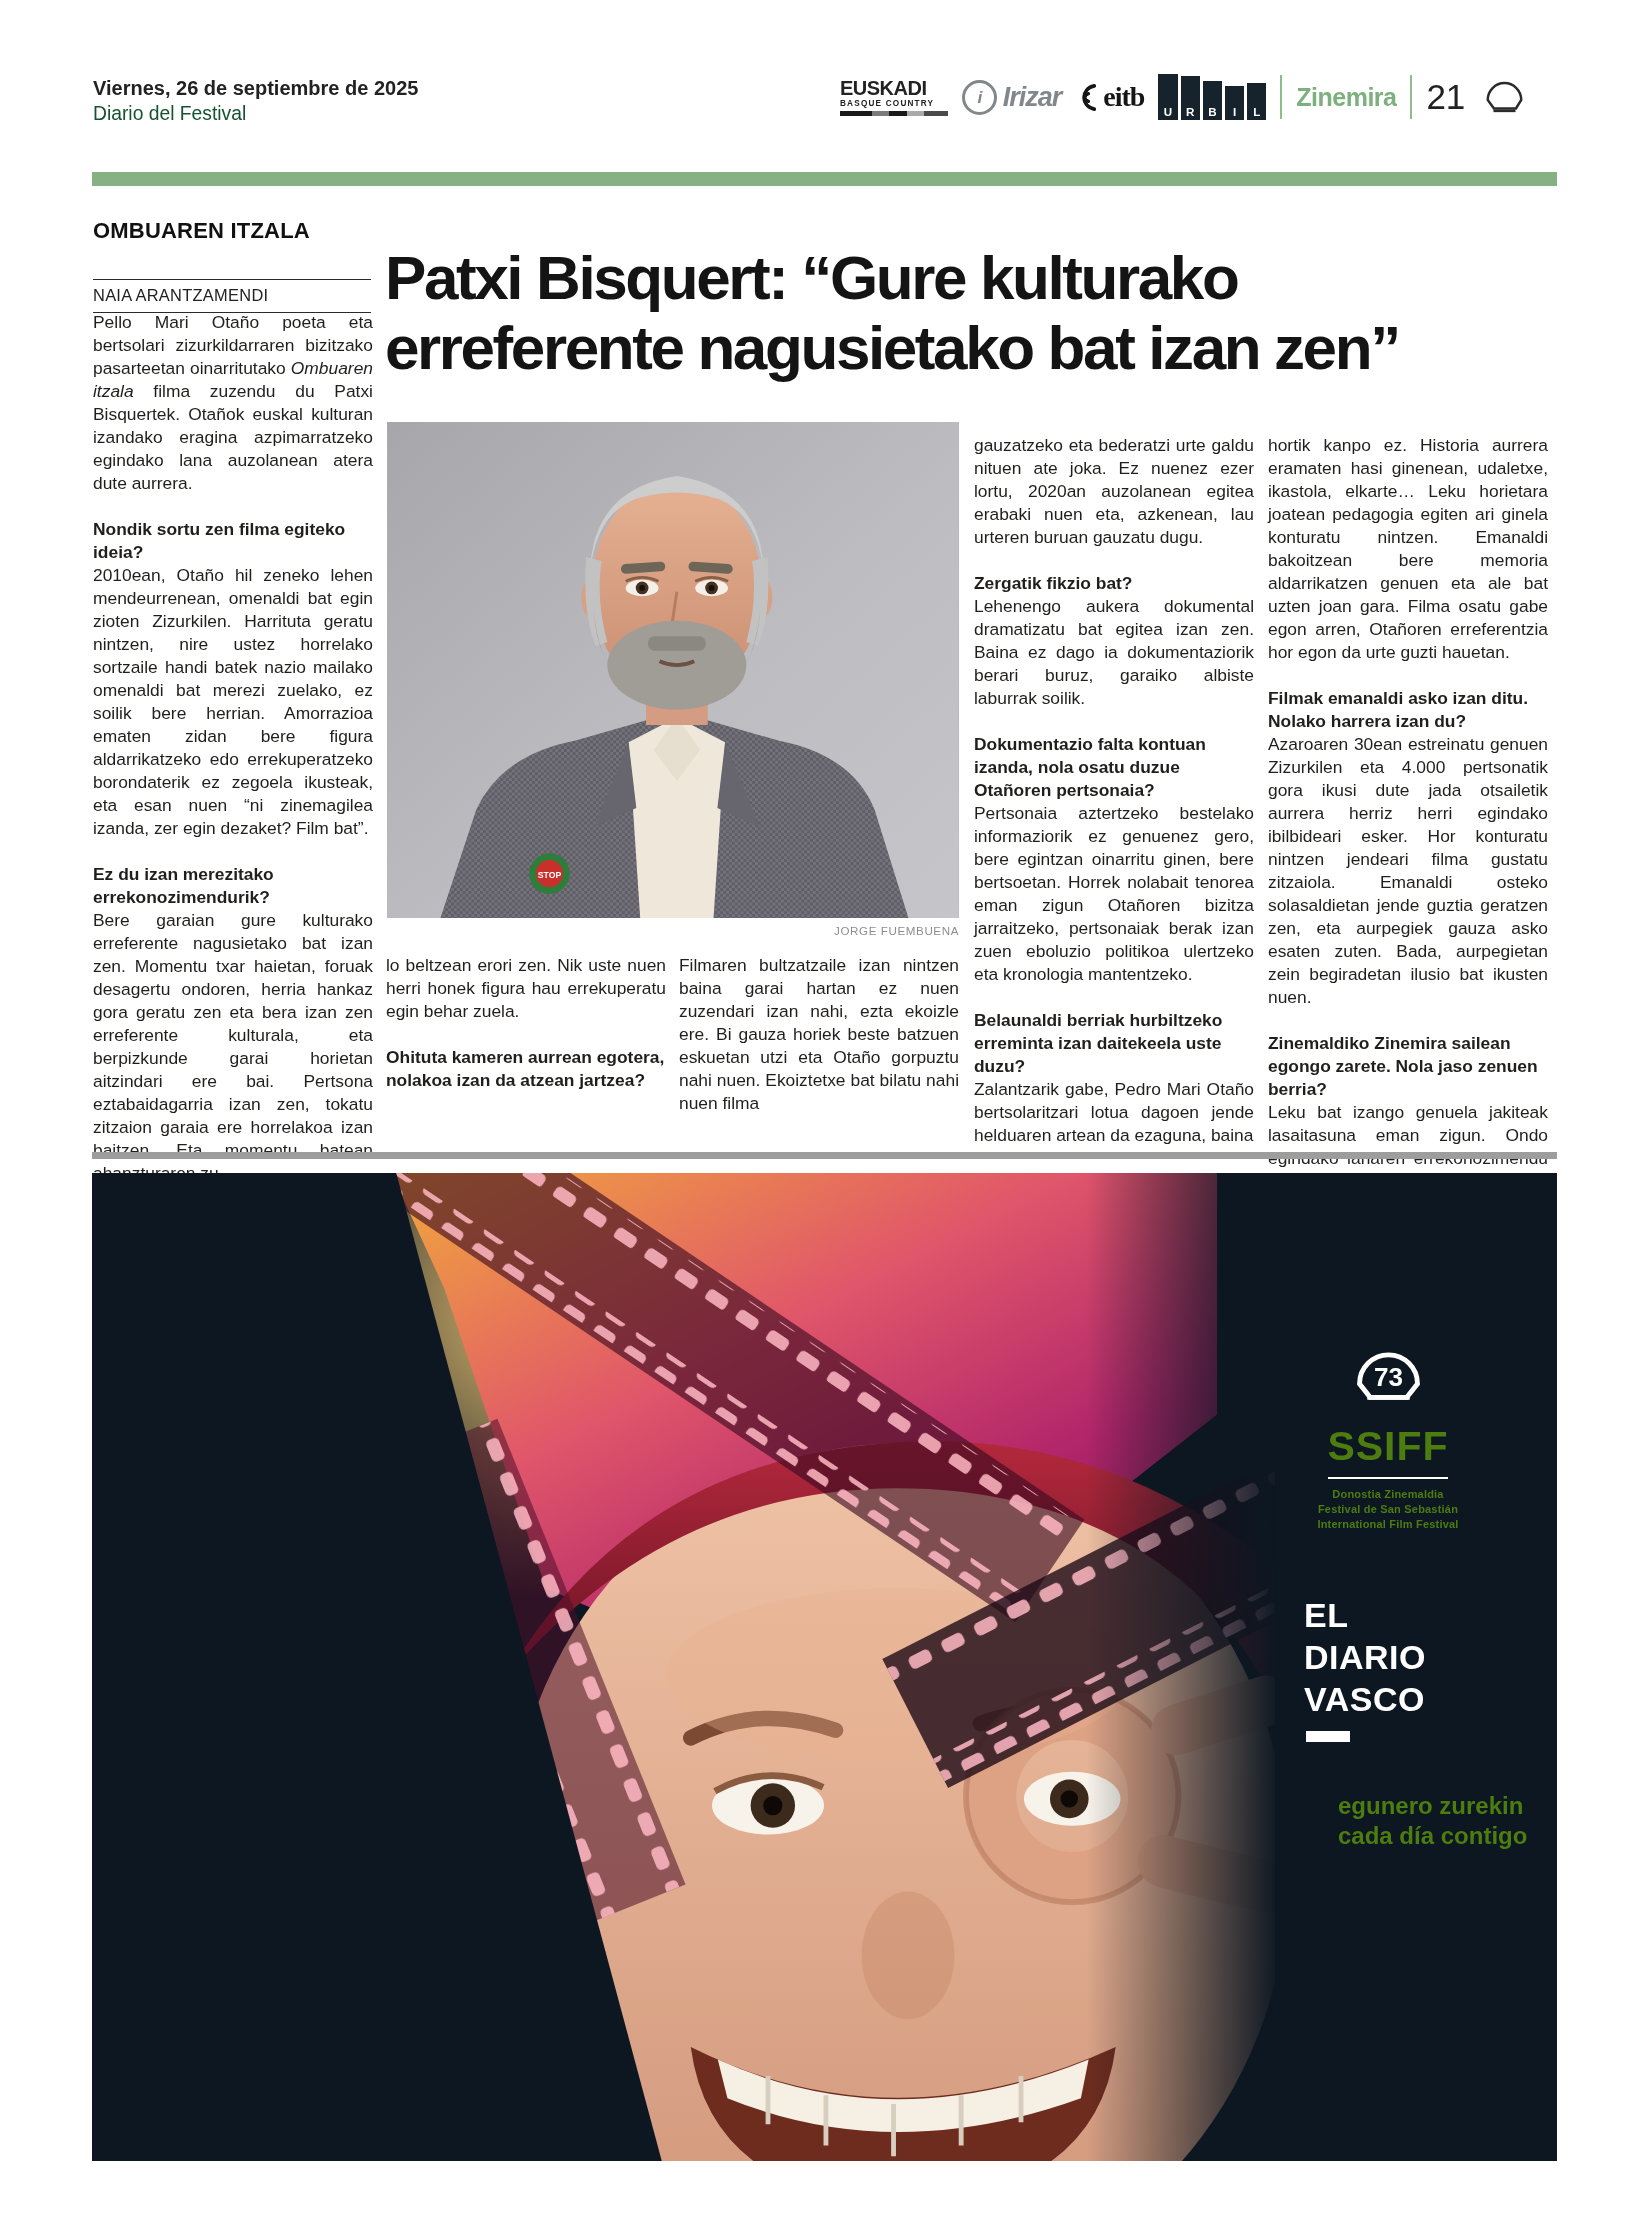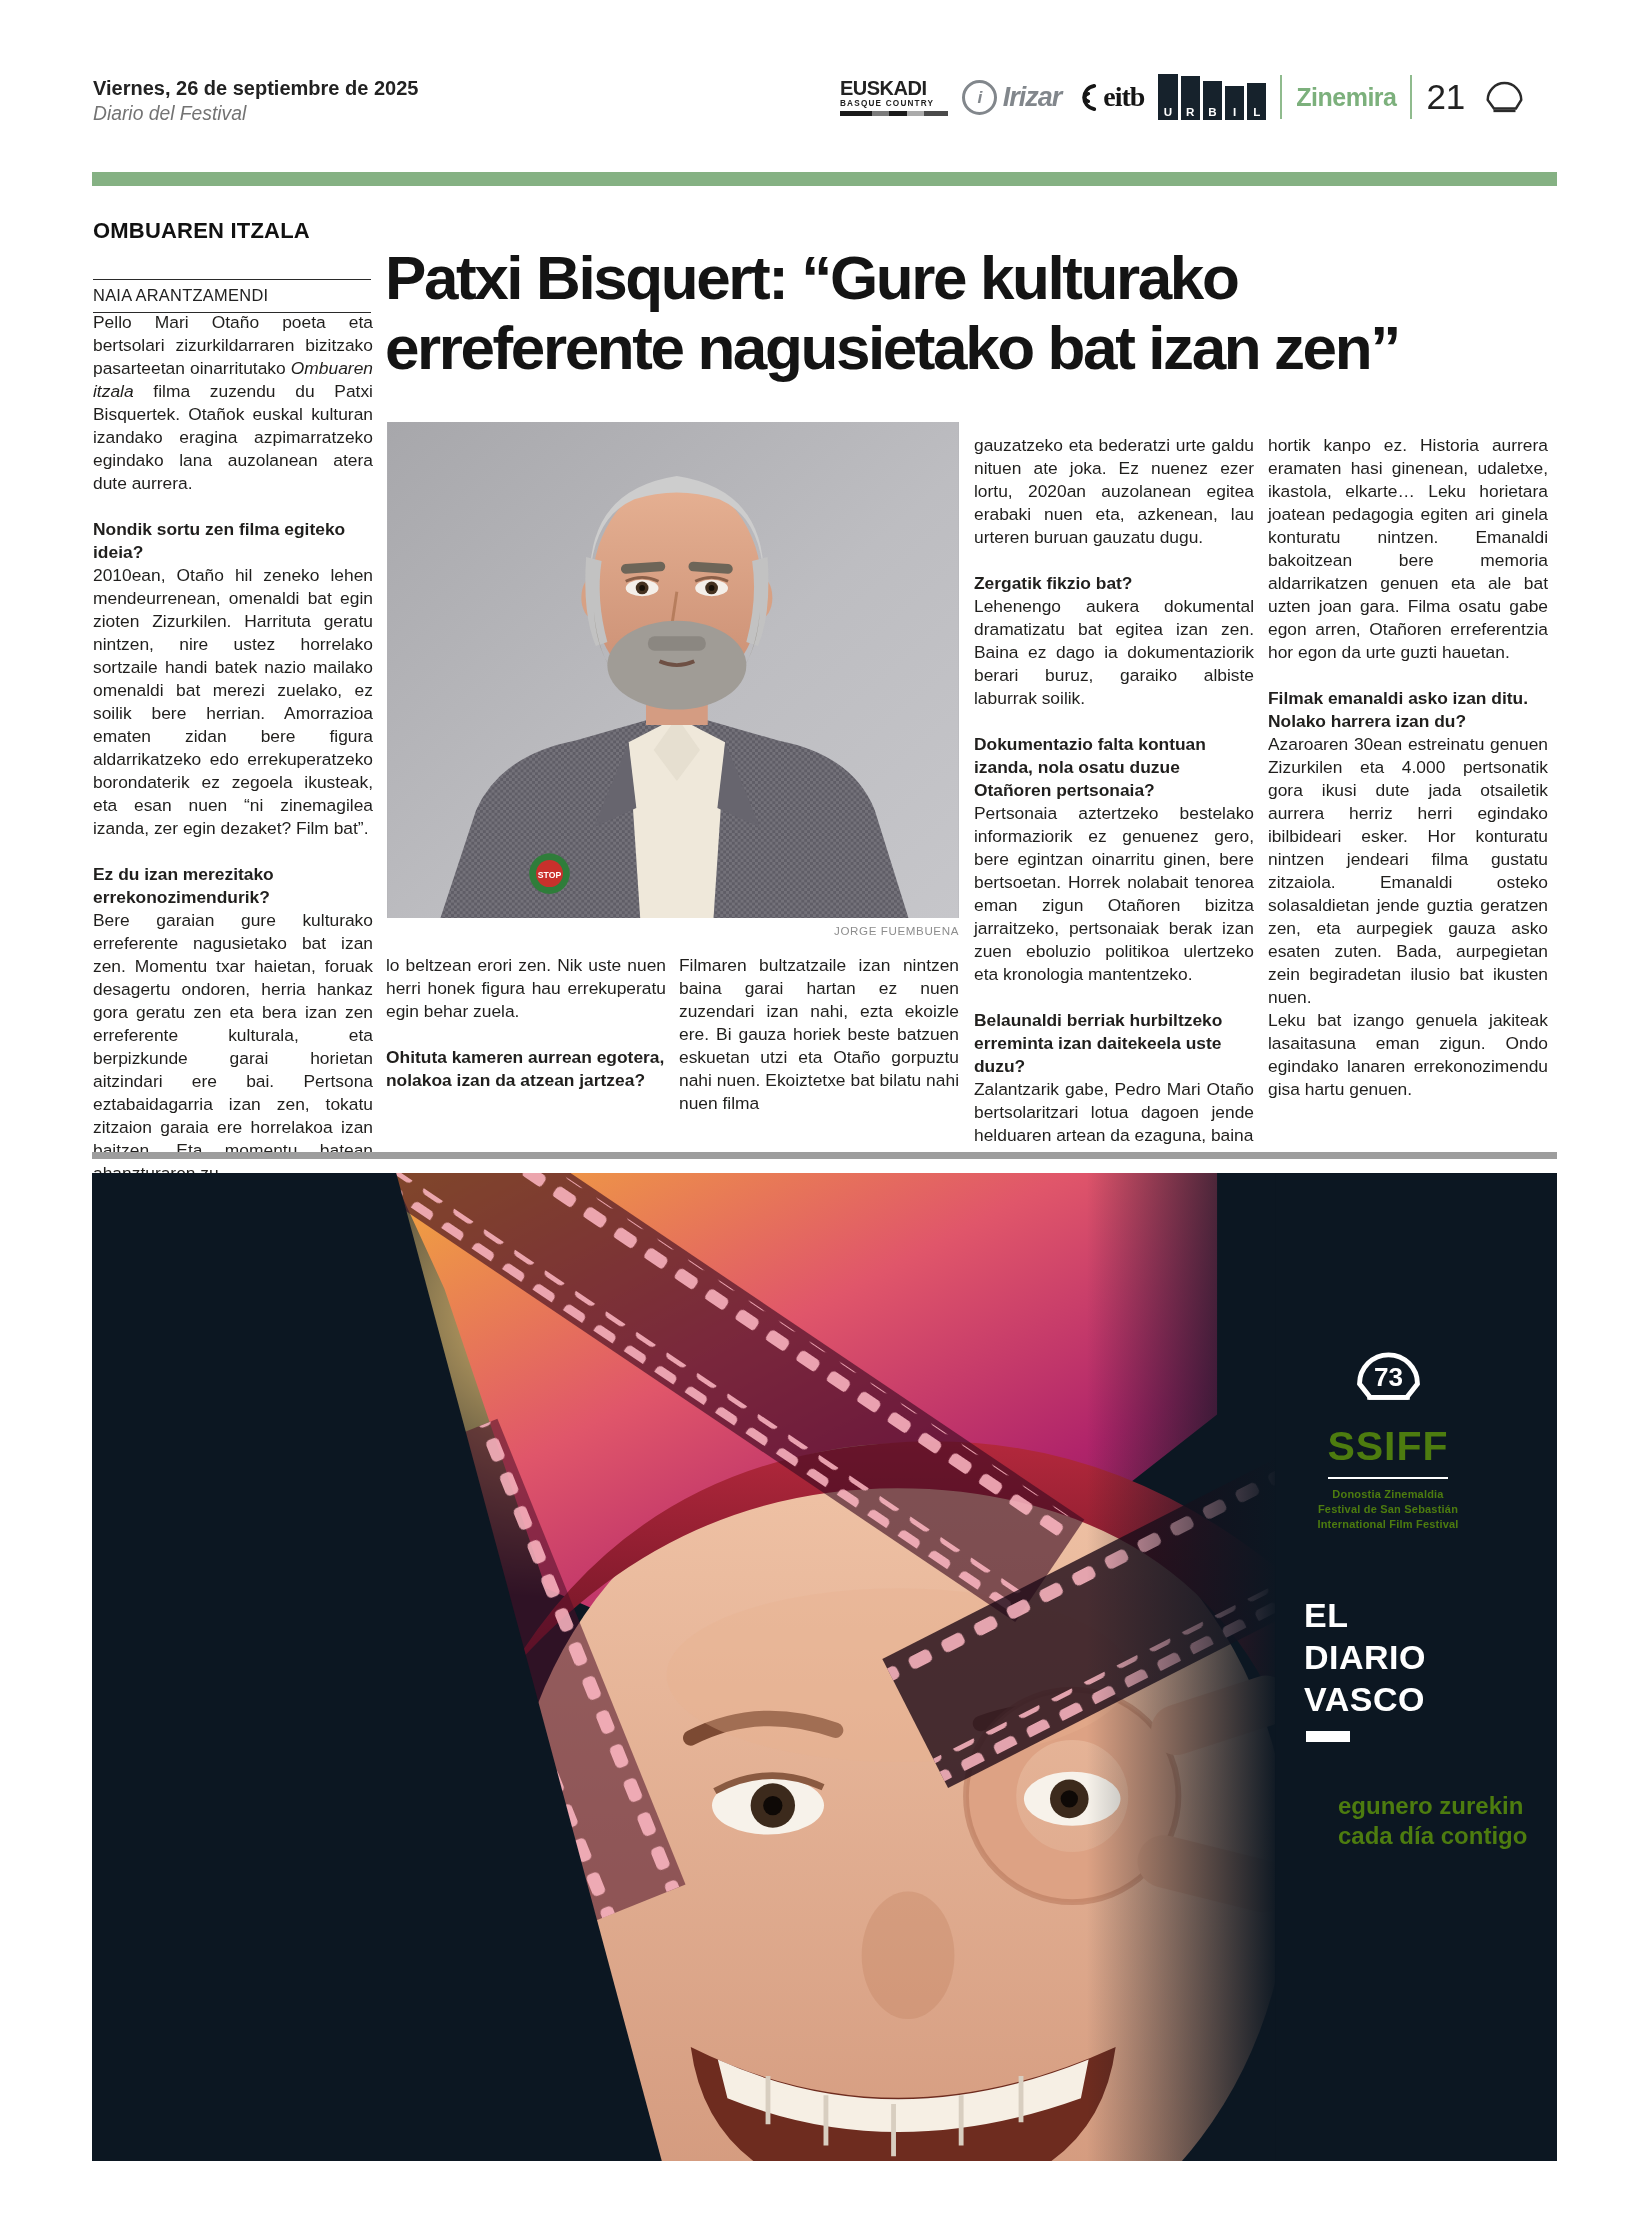--- a/index.html
+++ b/index.html
@@ -1,21 +1,21 @@
 <!DOCTYPE html>
 <html><head>
 <meta charset="utf-8">
 <style>
   html,body{margin:0;padding:0;background:#e8e8e8;}
   #page{position:relative;width:1648px;height:2225px;background:#ffffff;margin:0 auto;
         font-family:"Liberation Sans",sans-serif;color:#1c1c1a;overflow:hidden;}
 
   
   .hdr-date{position:absolute;left:93px;top:77px;font-size:20px;font-weight:bold;color:#222;}
-  .hdr-pub{position:absolute;left:93px;top:103px;font-size:19.3px;color:#737373;font-style:italic;}
+  .hdr-pub{position:absolute;left:93px;top:103px;font-size:19.3px;color:#14532d;}
   .logo-row{position:absolute;left:840px;top:68px;width:719px;height:58px;display:flex;align-items:center;gap:14px;}
   .euskadi{display:flex;flex-direction:column;line-height:1;width:108px;}
   .euskadi .l1{font-size:20px;font-weight:bold;letter-spacing:-0.5px;color:#222;}
   .euskadi .l2{font-size:8.2px;font-weight:bold;letter-spacing:1.2px;color:#222;margin-top:1.9px;}
   .euskadi .bar{height:5.8px;margin-top:2.9px;background:linear-gradient(90deg,#1a1a1a 0 30%,#7b7b7b 30% 45%,#1a1a1a 45% 62%,#aaa 62% 78%,#4a4a4a 78% 100%);}
   .irizar{display:flex;align-items:center;gap:5.8px;color:#82878c;font-style:italic;font-weight:bold;font-size:27px;letter-spacing:-1px;}
   .irizar .ring{width:29px;height:29px;border:3.9px solid #82878c;border-radius:50%;display:flex;align-items:center;justify-content:center;font-size:17.4px;}
   .eitb{display:flex;align-items:center;gap:2.9px;font-weight:bold;font-size:28px;color:#161616;letter-spacing:-1px;font-family:Liberation Serif, serif;}
   .urbil{display:flex;align-items:flex-end;gap:2.9px;}
   .urbil span{background:#16222c;color:#fff;font-weight:bold;font-size:11.6px;width:19.3px;display:flex;align-items:flex-end;justify-content:center;padding-bottom:2.9px;}
@@ -193,20 +193,21 @@
       <p class="a">Lehenengo aukera dokumental dramatizatu bat egitea izan zen. Baina ez dago ia dokumentaziorik berari buruz, garaiko albiste laburrak soilik.</p>
       <p class="q">Dokumentazio falta kontuan izanda, nola osatu duzue Otañoren pertsonaia?</p>
       <p class="a">Pertsonaia aztertzeko bestelako informaziorik ez genuenez gero, bere egintzan oinarritu ginen, bere bertsoetan. Horrek nolabait tenorea eman zigun Otañoren bizitza jarraitzeko, pertsonaiak berak izan zuen eboluzio politikoa ulertzeko eta kronologia mantentzeko.</p>
       <p class="q">Belaunaldi berriak hurbiltzeko erreminta izan daitekeela uste duzu?</p>
       <p class="a">Zalantzarik gabe, Pedro Mari Otaño bertsolaritzari lotua dagoen jende helduaren artean da ezaguna, baina</p>
     </div>
   <div id="col5" class="colblock">
       <p class="a">hortik kanpo ez. Historia aurrera eramaten hasi ginenean, udaletxe, ikastola, elkarte… Leku horietara joatean pedagogia egiten ari ginela konturatu nintzen. Emanaldi bakoitzean bere memoria aldarrikatzen genuen eta ale bat uzten joan gara. Filma osatu gabe egon arren, Otañoren erreferentzia hor egon da urte guzti hauetan.</p>
       <p class="q">Filmak emanaldi asko izan ditu. Nolako harrera izan du?</p>
       <p class="a">Azaroaren 30ean estreinatu genuen Zizurkilen eta 4.000 pertsonatik gora ikusi dute jada otsailetik aurrera herriz herri egindako ibilbideari esker. Hor konturatu nintzen jendeari filma gustatu zitzaiola. Emanaldi osteko solasaldietan jende guztia geratzen zen, eta aurpegiek gauza asko esaten zuten. Bada, aurpegietan zein begiradetan ilusio bat ikusten nuen.</p>
+      <p class="q">Zinemaldiko Zinemira sailean egongo zarete. Nola jaso zenuen berria?</p>
       <p class="a">Leku bat izango genuela jakiteak lasaitasuna eman zigun. Ondo egindako lanaren errekonozimendu gisa hartu genuen.</p>
     </div>
 
   <div class="adrule"></div>
   <div class="ad">
     <svg class="scene" width="1465" height="988" viewBox="0 0 1517 1023">
       <defs>
         <linearGradient id="film" x1="0" y1="0" x2="0.8" y2="1">
           <stop offset="0" stop-color="#f2a93c"></stop>
             <stop offset="0.4" stop-color="#e0566a"></stop>

